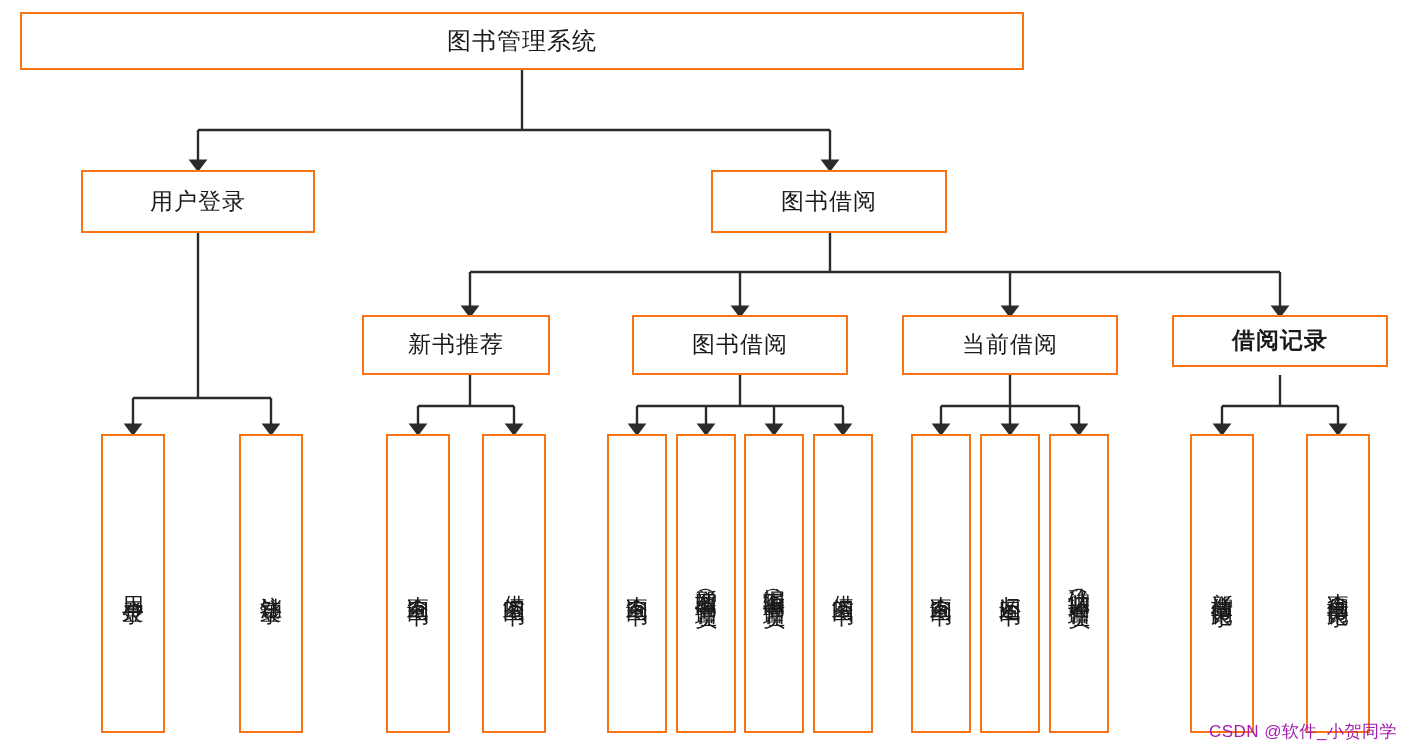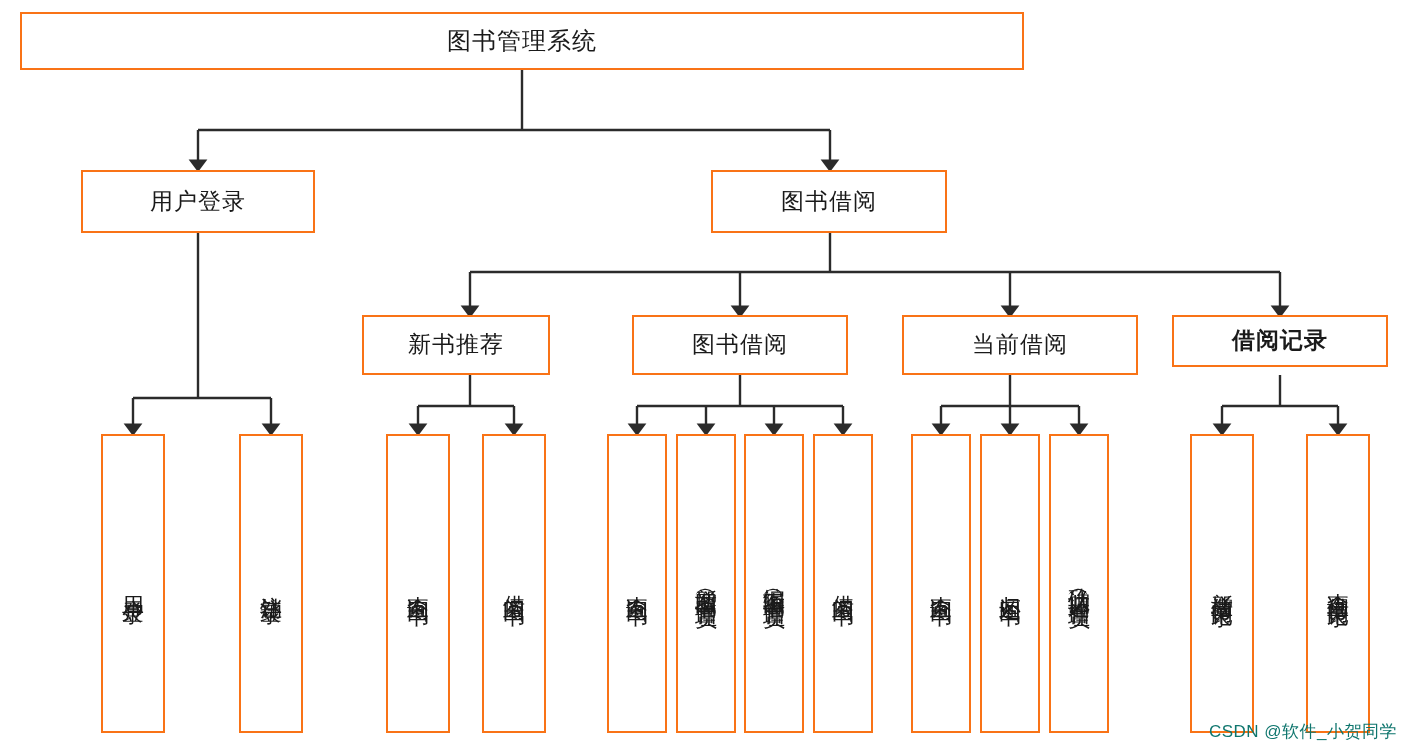--- a/index.html
+++ b/index.html
@@ -60,21 +60,21 @@
     font-size: 22px;
     letter-spacing: 3px;
     line-height: 1;
     white-space: nowrap;
   }
   #watermark {
     position: absolute;
     right: 8px;
     bottom: 4px;
     font-size: 17px;
-    color: #0f766e;
+    color: #a21caf;
     letter-spacing: 0.5px;
     white-space: nowrap;
     pointer-events: none;
   }
 </style>
 </head>
 <body>
 
 <div id="diagram-canvas">
 
@@ -141,21 +141,21 @@
   </div>
 
   <div class="node-box node-h" style="left:362px; top:315px; width:188px; height:60px;">
     <span class="node-label">新书推荐</span>
   </div>
 
   <div class="node-box node-h" style="left:632px; top:315px; width:216px; height:60px;">
     <span class="node-label">图书借阅</span>
   </div>
 
-  <div class="node-box node-h" style="left:902px; top:315px; width:236px; height:60px;">
+  <div class="node-box node-h" style="left:902px; top:315px; width:216px; height:60px;">
     <span class="node-label">当前借阅</span>
   </div>
 
   <div class="node-box node-h" style="left:1172px; top:315px; width:216px; height:52px;font-weight:bold;">
     <span class="node-label">借阅记录</span>
   </div>
 
   <div class="node-box node-v" style="left:101px; top:434px; width:64px; height:299px;">
     <span class="node-label">用户登录</span>
   </div>

